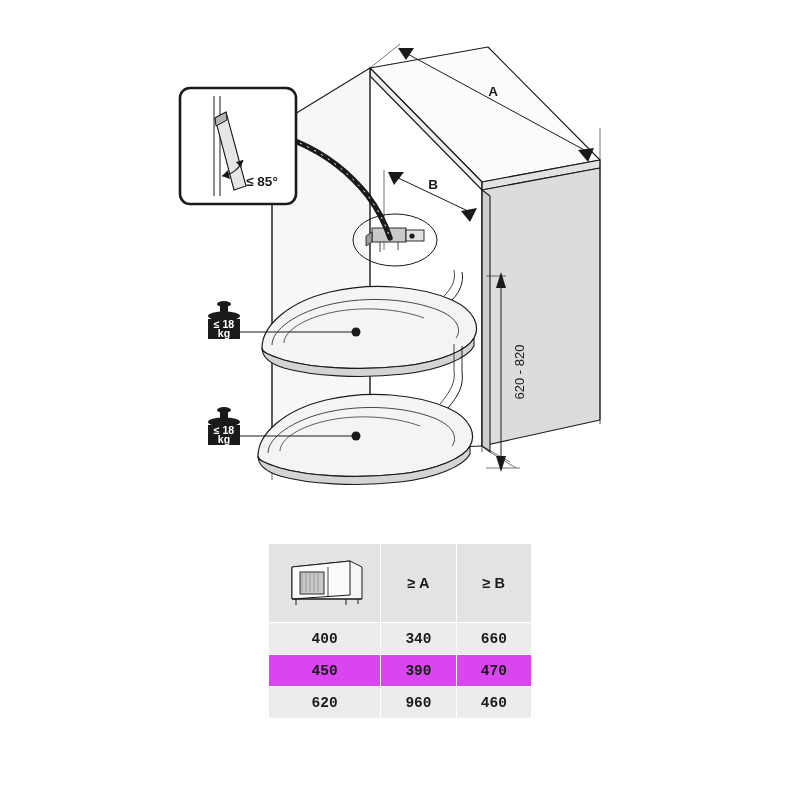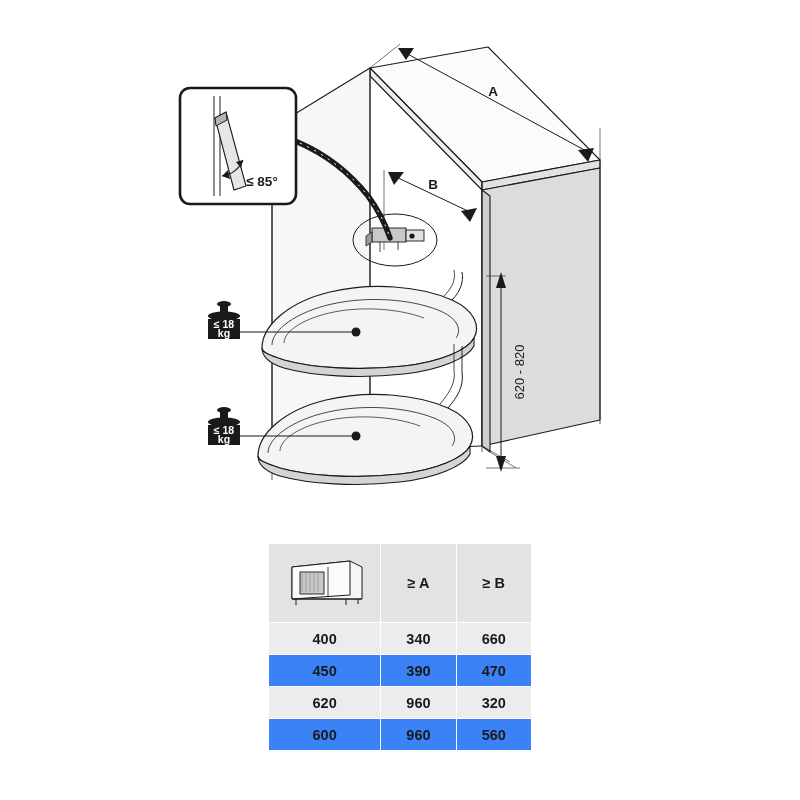--- a/index.html
+++ b/index.html
@@ -61,23 +61,24 @@
     vertical-align: middle;
     font-weight: bold;
   }
   #spec-table tr.head-row td {
     height: 78px;
     background: #e3e3e3;
   }
   #spec-table tr.data-row td {
     height: 31px;
     background: #ececec;
+    font-family: Liberation Mono, monospace;
   }
   #spec-table tr.data-row.alt td {
-    background: #3b82f6;
+    background: #d946ef;
   }
   .col-a { width: 112px; }
   .col-b { width: 76px; }
   .col-c { width: 76px; }
   .cab-cell { position: relative; }
   .cab-ico {
     width: 90px;
     height: 56px;
     margin: 0 auto;
     display: block;
@@ -257,23 +258,18 @@
         <td>660</td>
       </tr>
       <tr class="data-row alt">
         <td>450</td>
         <td>390</td>
         <td>470</td>
       </tr>
       <tr class="data-row">
         <td>620</td>
         <td>960</td>
-        <td>320</td>
-      </tr>
-      <tr class="data-row alt">
-        <td>600</td>
-        <td>960</td>
-        <td>560</td>
+        <td>460</td>
       </tr>
     </tbody>
   </table>
 
 </div>
 
 </body></html>

